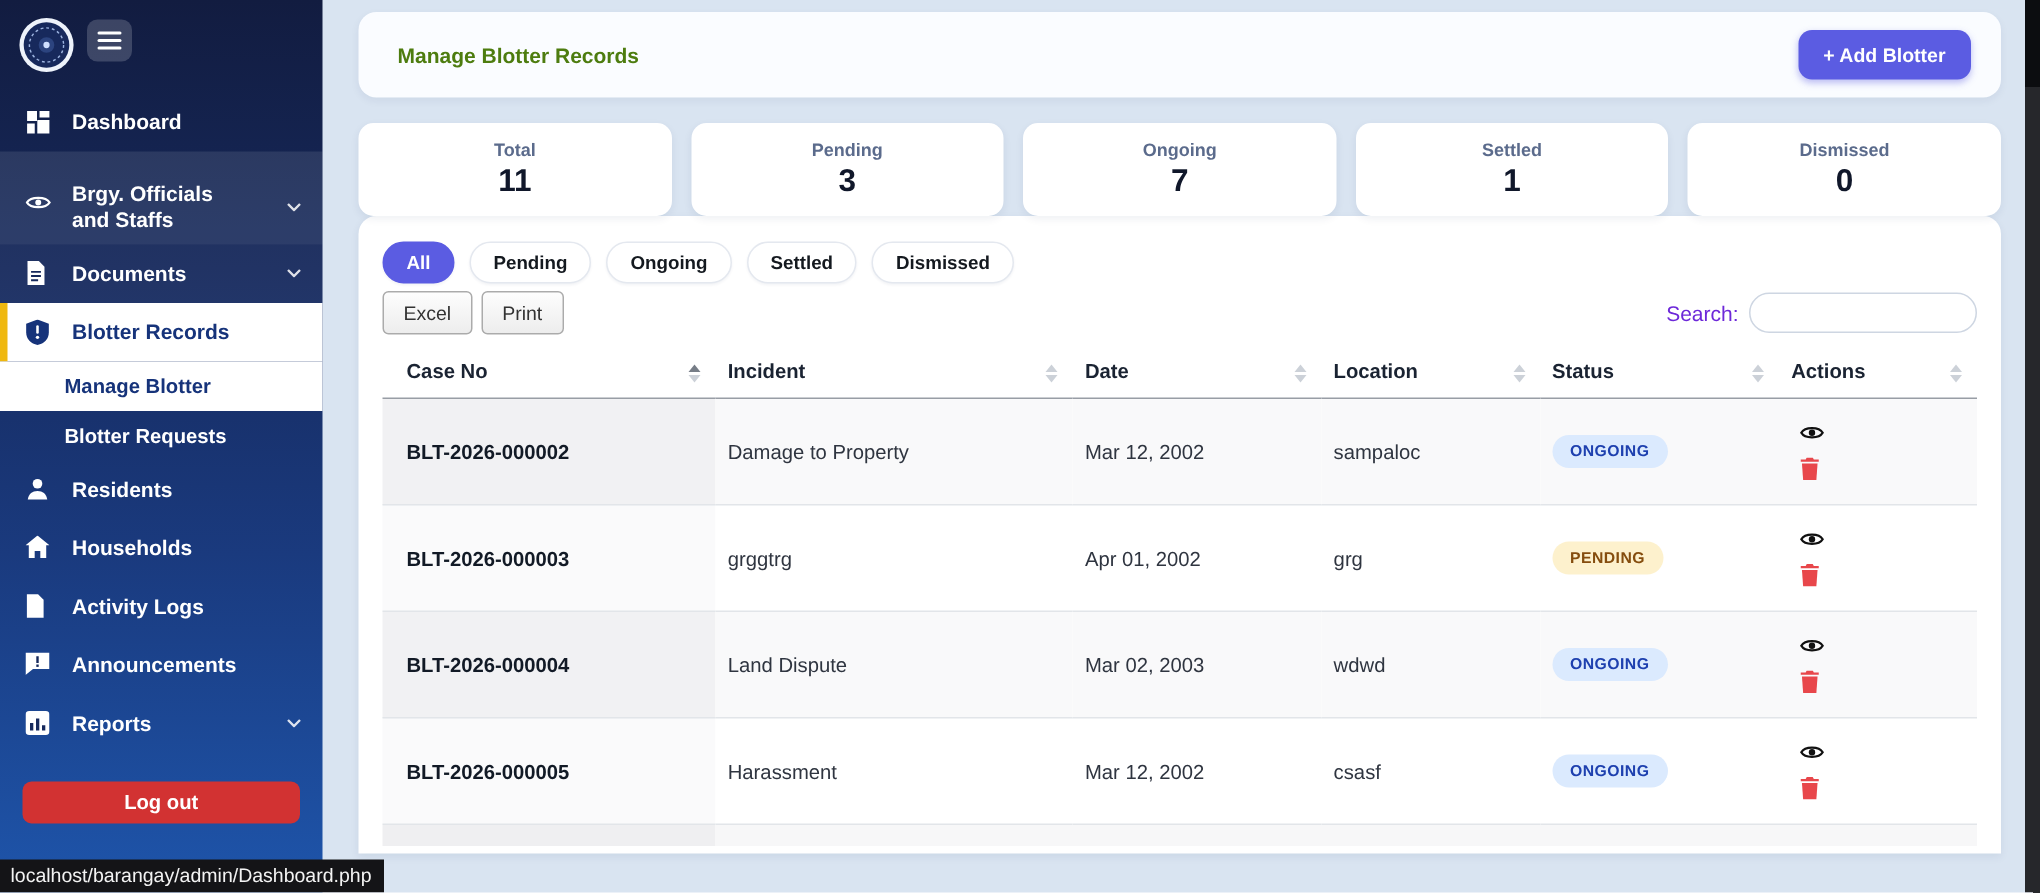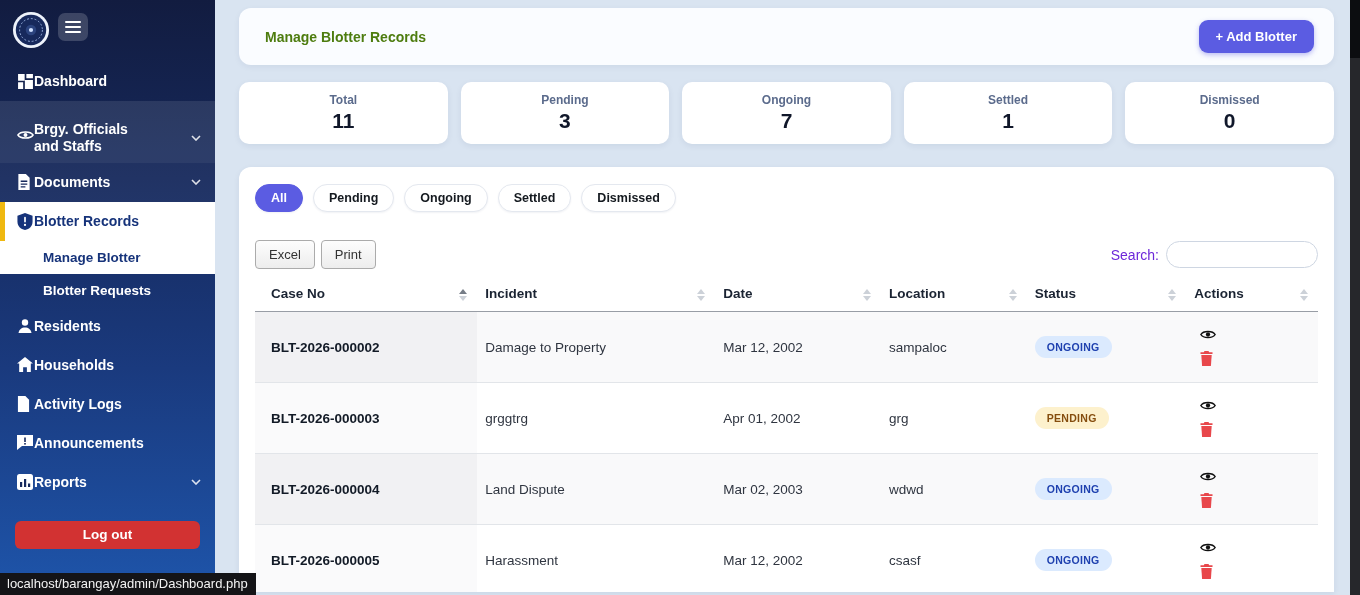--- a/index.html
+++ b/index.html
@@ -25,21 +25,21 @@
   .burger {
     width:30px; height:28px; border:none; border-radius:7px;
     background:rgba(255,255,255,.18); cursor:pointer;
     display:flex; flex-direction:column; justify-content:center; align-items:center; gap:3px;
     margin-top:2px;
   }
   .burger span { display:block; width:16px; height:2px; background:#fff; border-radius:2px; }
 
   .menu { display:flex; flex-direction:column; }
   .mi {
-    display:flex; align-items:center; gap:0;
+    display:flex; align-items:center; gap:14px;
     padding:10px 14px 10px 17px; min-height:39px;
     font-size:14px; font-weight:600; color:#fff; cursor:pointer;justify-content:flex-end;
   }
   .mi .ic { width:17px; height:17px; flex:0 0 auto; display:flex; }
   .mi .lbl { flex:1; line-height:1.2; }
   .mi .chev { margin-left:auto; opacity:.85; display:flex; }
   .mi-lighter { background:rgba(255,255,255,.10); padding-top:20px; padding-bottom:8px; }
   .mi-light   { background:rgba(255,255,255,.05); }
   .mi-active {
     background:#fff; color:#16337a;
@@ -74,35 +74,35 @@
     display:flex; align-items:center; justify-content:space-between;
     margin-bottom:17px;
   }
   .page-title { font-size:14px; font-weight:700; color:#4d7c0f; }
   .add-btn {
     background:#5b5ce2; color:#fff; border:none; border-radius:9px;
     font-family:inherit; font-size:13px; font-weight:700;
     padding:9px 17px; cursor:pointer; box-shadow:0 2px 5px rgba(70,70,220,.35);
   }
 
-  .stats-row { display:flex; gap:13px; margin-bottom:23px; }
+  .stats-row { display:flex; gap:13px; }
   .stat-card {
     flex:1; background:#fff; border-radius:10px; height:62px;
     box-shadow:0 2px 6px rgba(15,40,90,.07);
     display:flex; flex-direction:column; align-items:center; justify-content:center; gap:2px;
   }
   .stat-label { font-size:12px; font-weight:700; color:#5b6b8c; }
   .stat-value { font-size:21px; font-weight:800; color:#10172a; }
 
   .table-card {
     background:#fff; border-radius:12px 12px 0 0;
     box-shadow:0 2px 6px rgba(15,40,90,.07);
     padding:17px 16px 0 16px; height:425px; overflow:hidden;
   }
-  .filter-row { display:flex; gap:10px; margin-bottom:28px; }
+  .filter-row { display:flex; gap:10px; margin-bottom:5px; }
   .pill {
     border-radius:999px; padding:6px 15px; font-family:inherit;
     font-size:12.5px; font-weight:700; cursor:pointer;
     background:#fff; color:#14191f; border:1px solid #e4e8ef;
     box-shadow:0 1px 2px rgba(20,40,80,.06);
   }
   .pill-active { background:#5b5ce2; color:#fff; border-color:#5b5ce2; }
 
   .tools-row { display:flex; align-items:center; justify-content:space-between; margin-bottom:9px; }
   .export-group { display:flex; gap:6px; }

